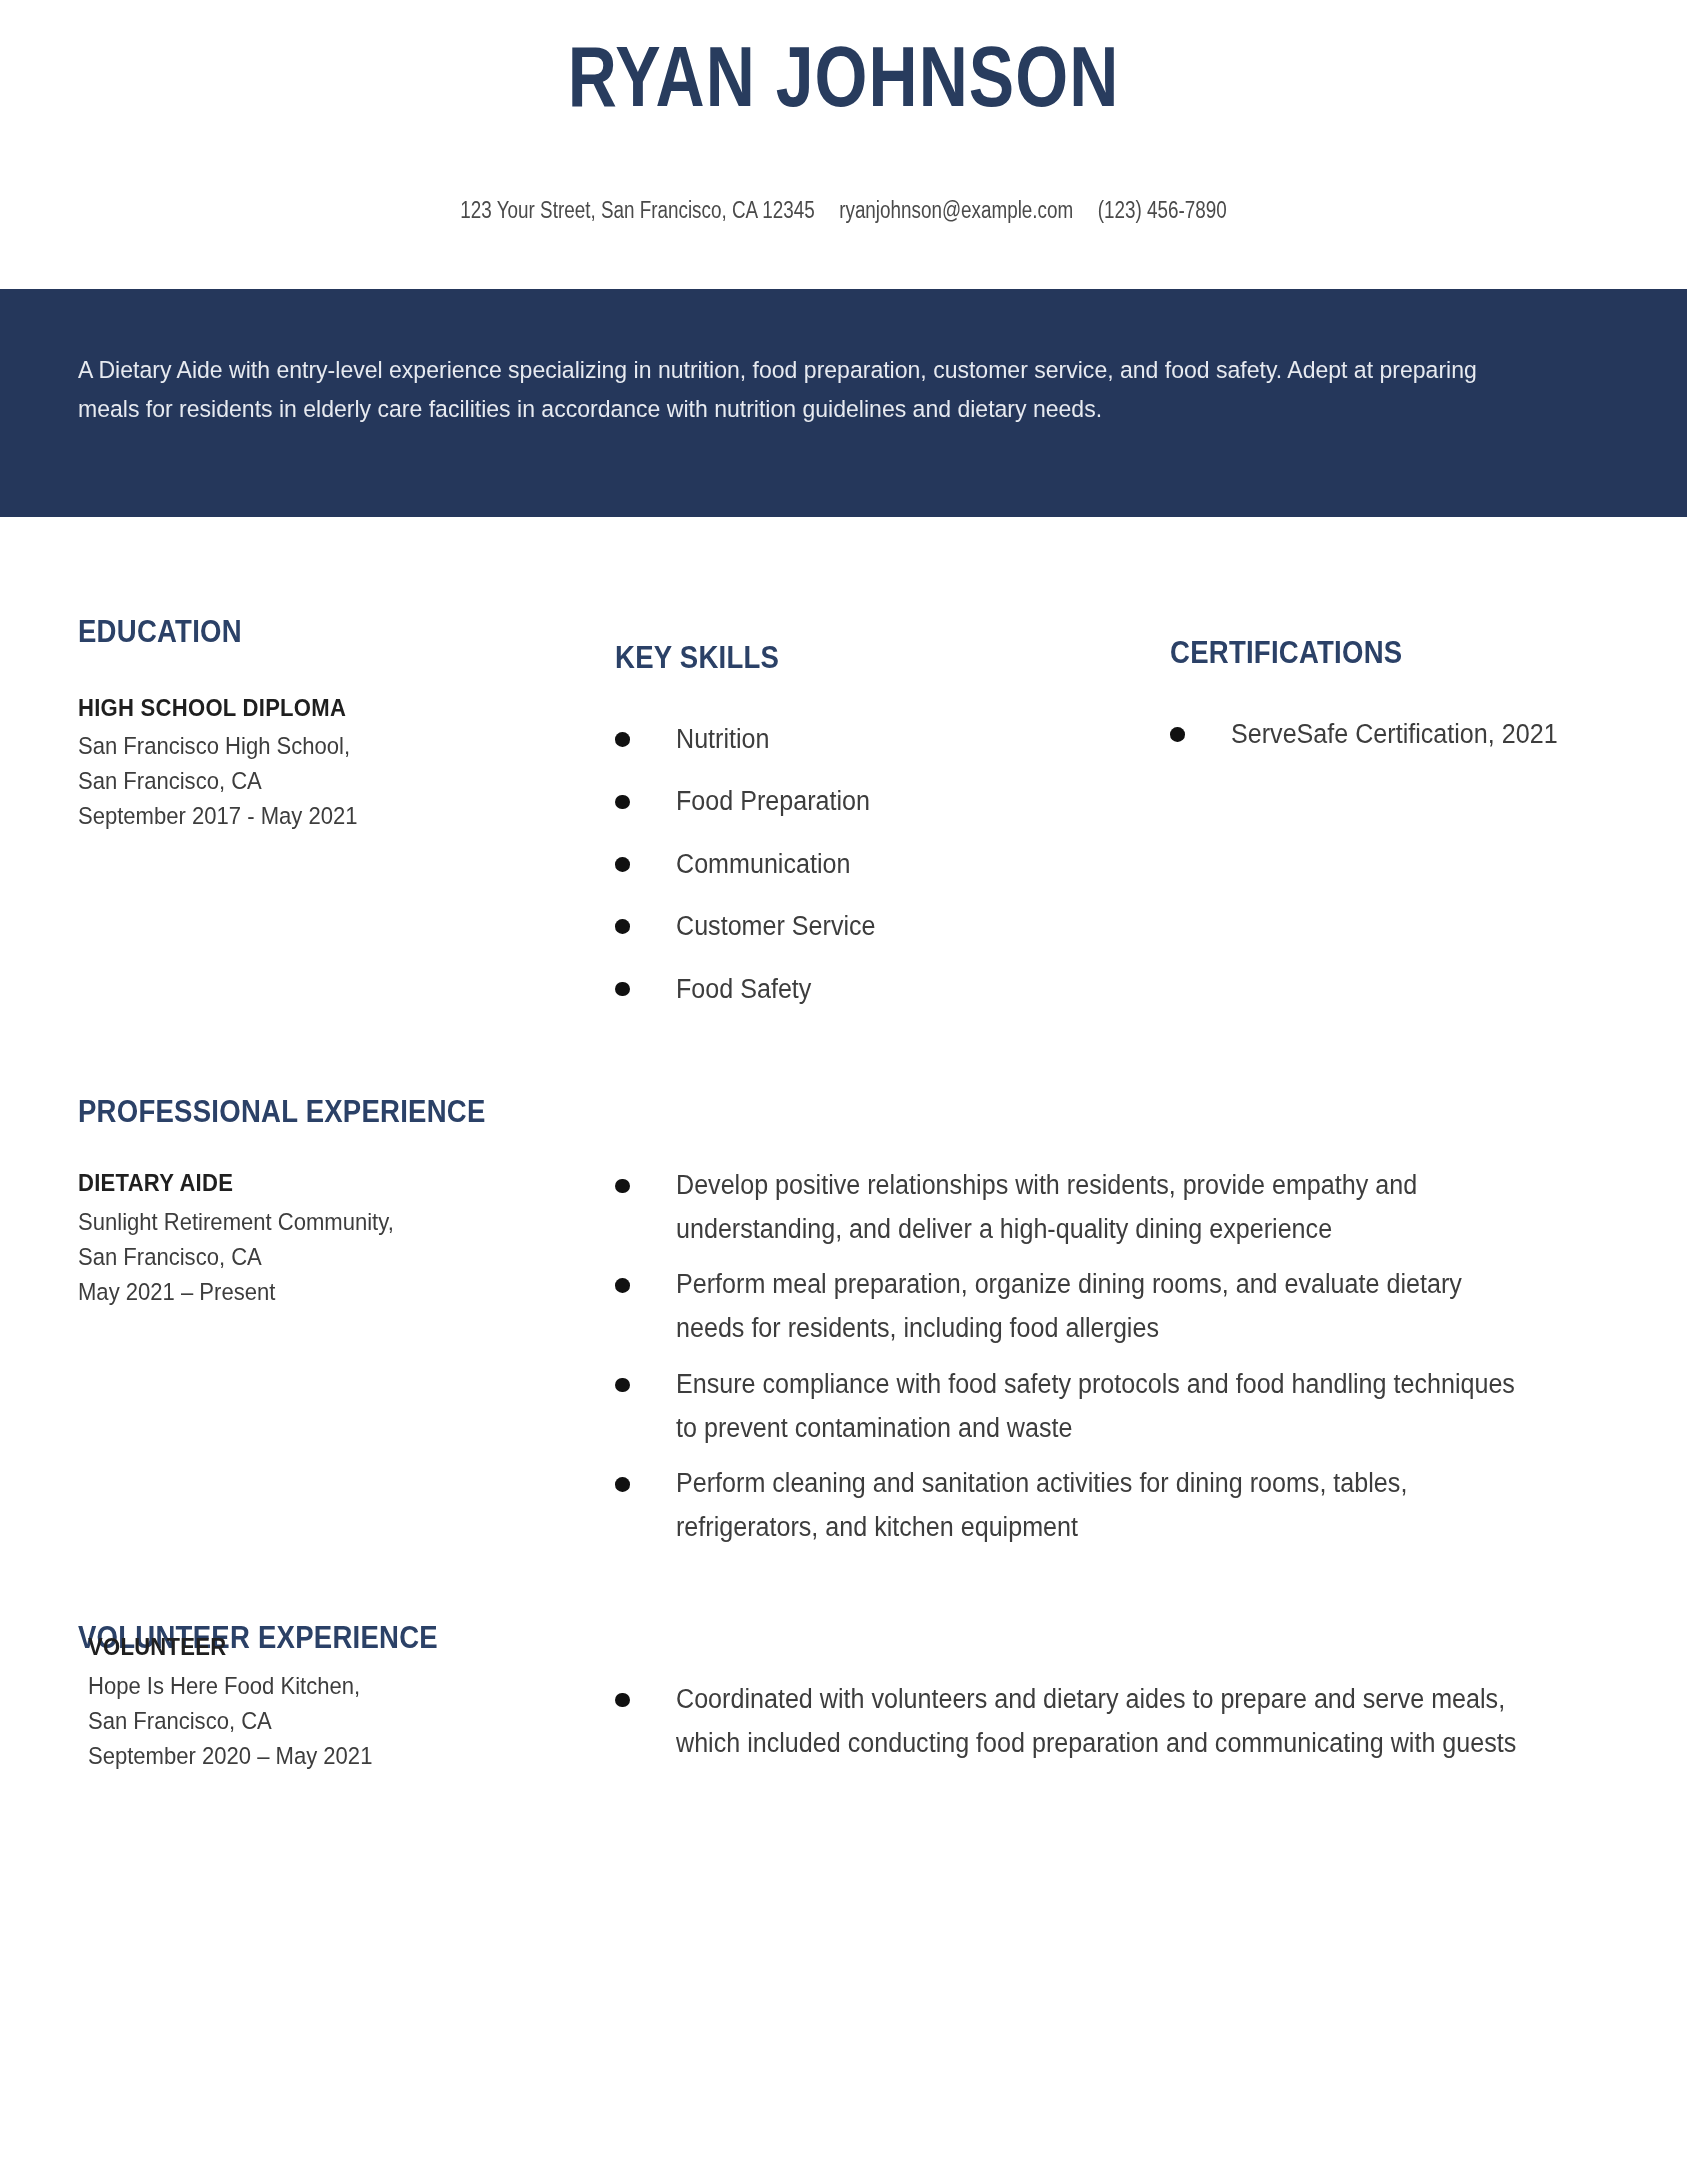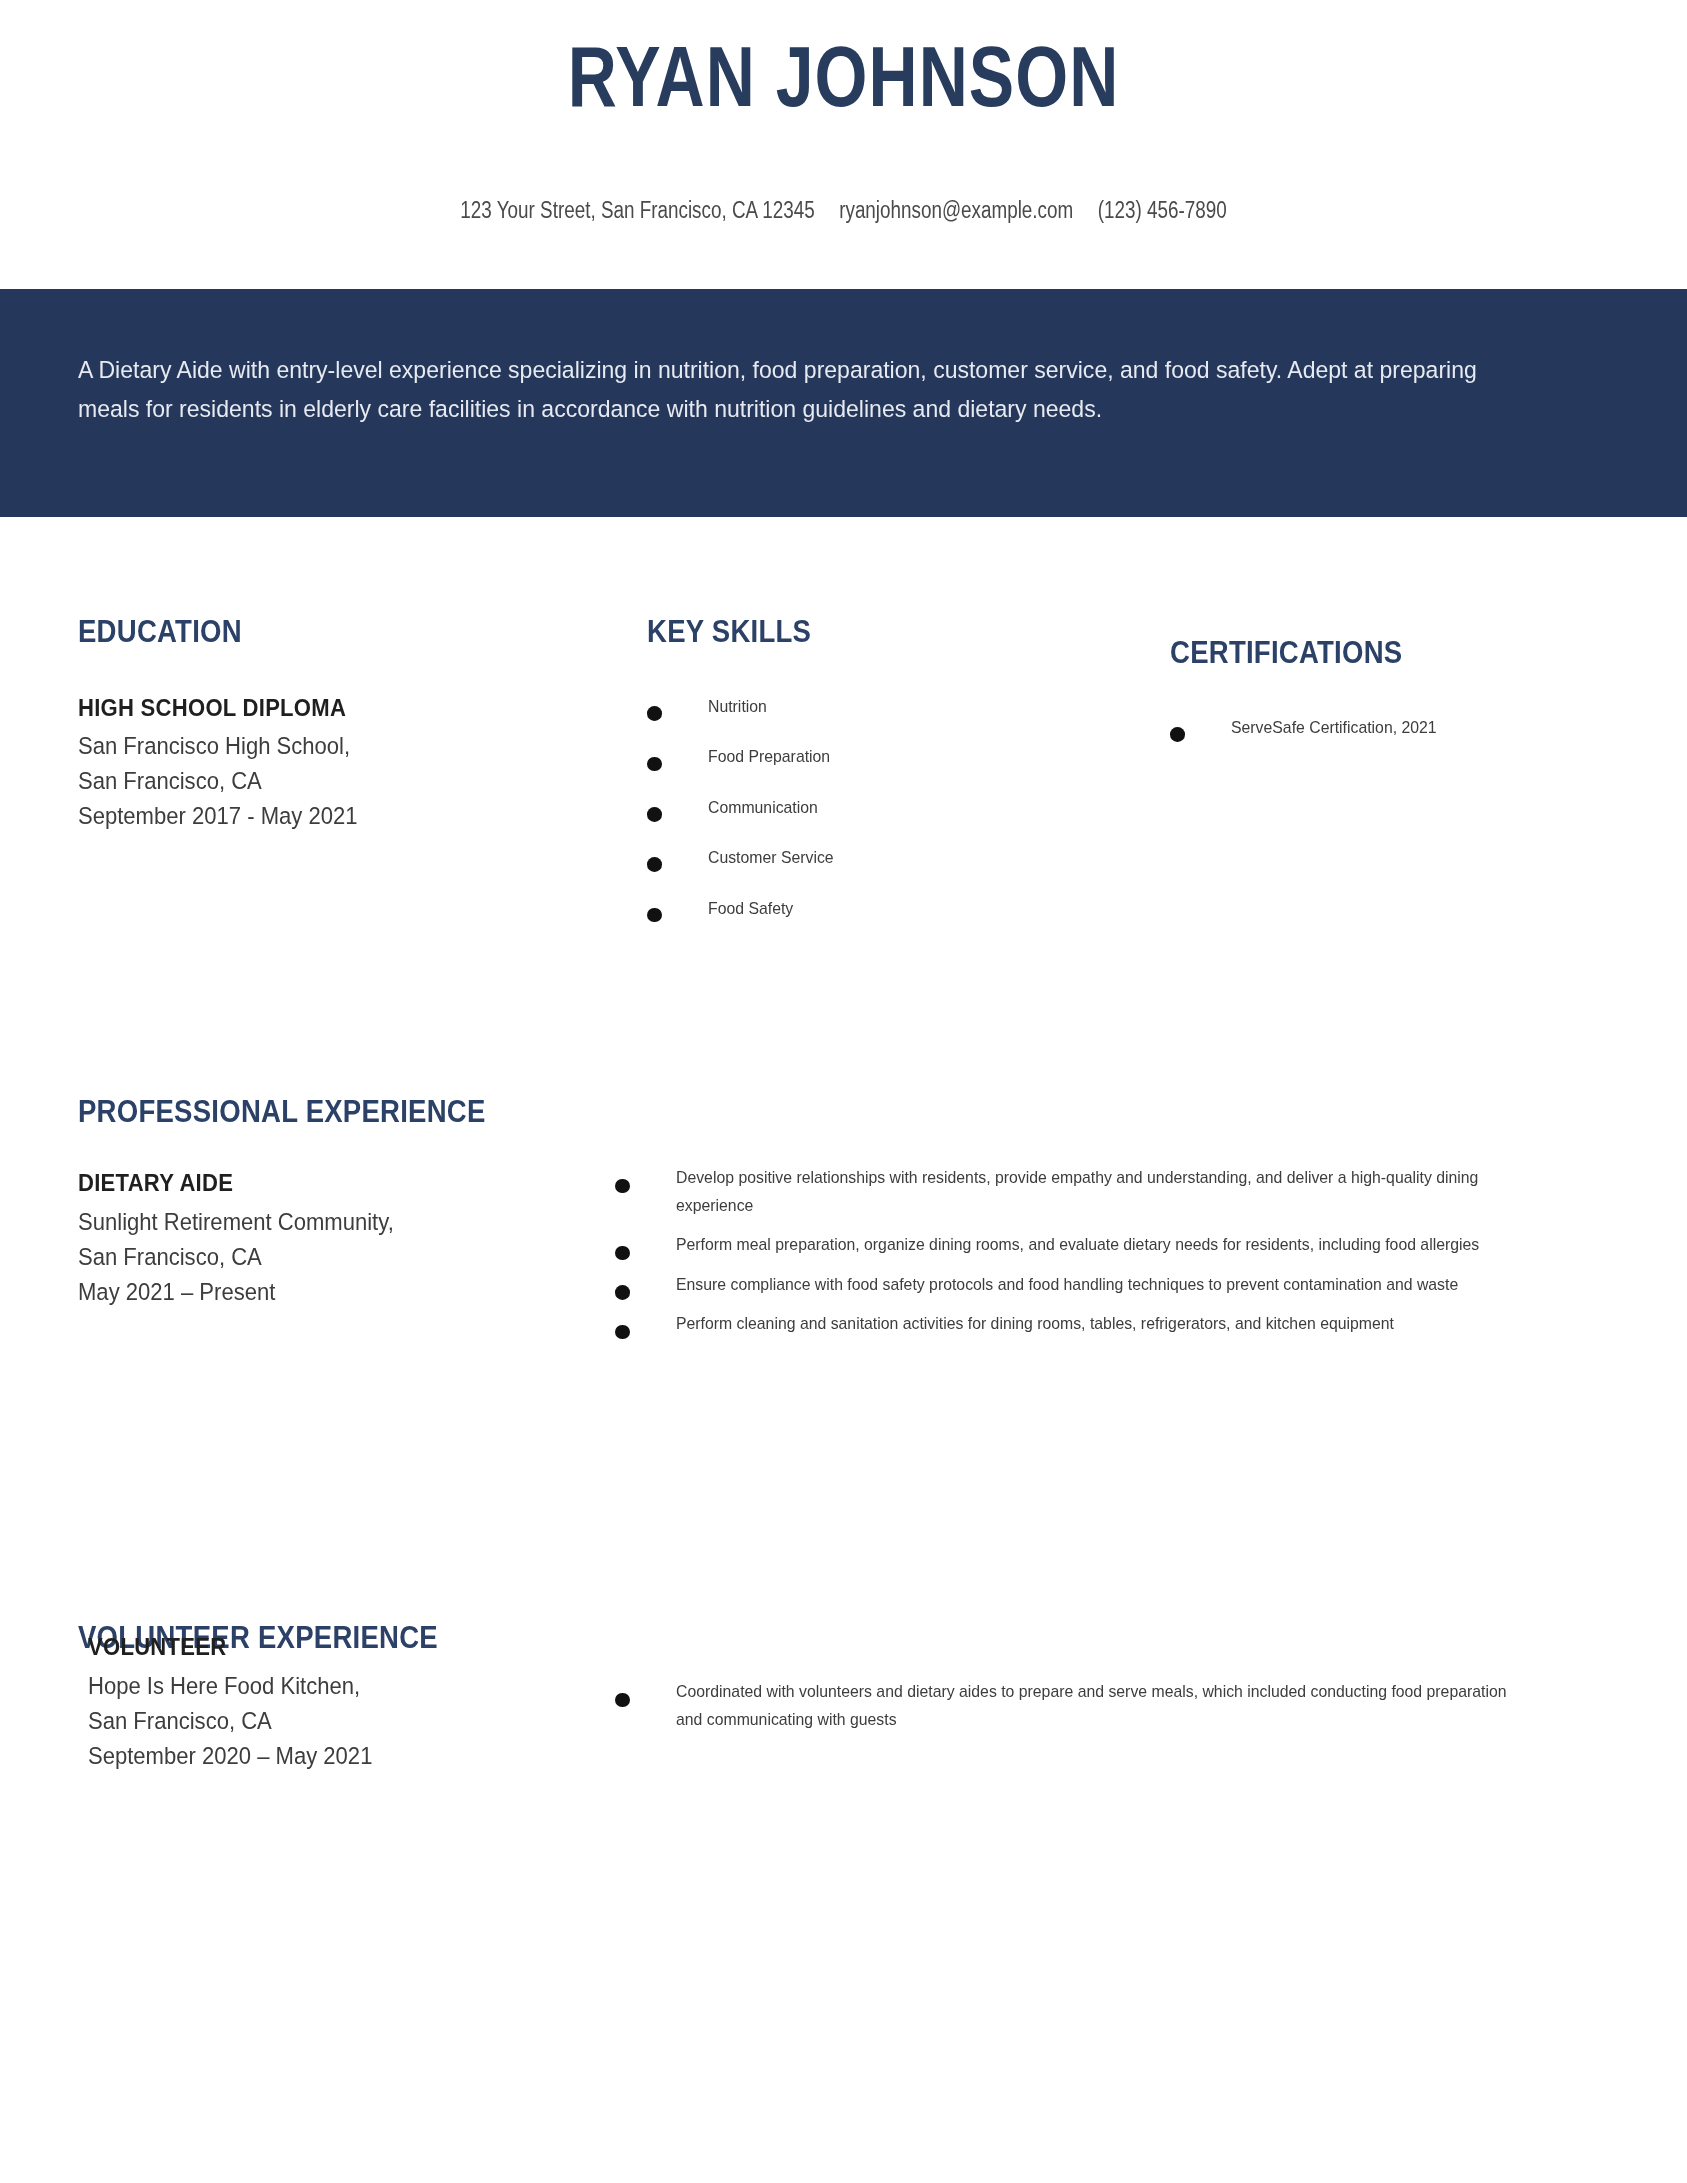--- a/index.html
+++ b/index.html
@@ -90,21 +90,21 @@
     font-weight: 700;
     letter-spacing: 0.3px;
     color: #2b4167;
     transform: scaleX(0.86);
     transform-origin: left top;
     white-space: nowrap;
   }
 
   
   .col-edu   { position: absolute; top: 615px; left: 78px; }
-  .col-skill { position: absolute; top: 615px; left: 615px; margin-left: 32px; }
+  .col-skill { position: absolute; top: 641px; left: 615px; }
   .col-cert  { position: absolute; top: 636px; left: 1170px; }
 
   .job-title {
     font-size: 24.5px;
     line-height: 1.2;
     font-weight: 700;
     letter-spacing: 0.3px;
     color: #1f1f1f;
     transform: scaleX(0.90);
     transform-origin: left top;
@@ -120,21 +120,21 @@
   }
 
   ul.blist {
     margin: 0;
     padding: 0;
     list-style: none;
   }
   ul.blist li {
     position: relative;
     padding-left: 61px;
-    font-size: 17px;
+    font-size: 27px;
     color: #3d3d3d;
   }
   ul.blist li .btxt {
     display: block;
     transform: scaleX(0.93);
     transform-origin: left top;
   }
   ul.blist li .bullet {
     position: absolute;
     left: 0;

